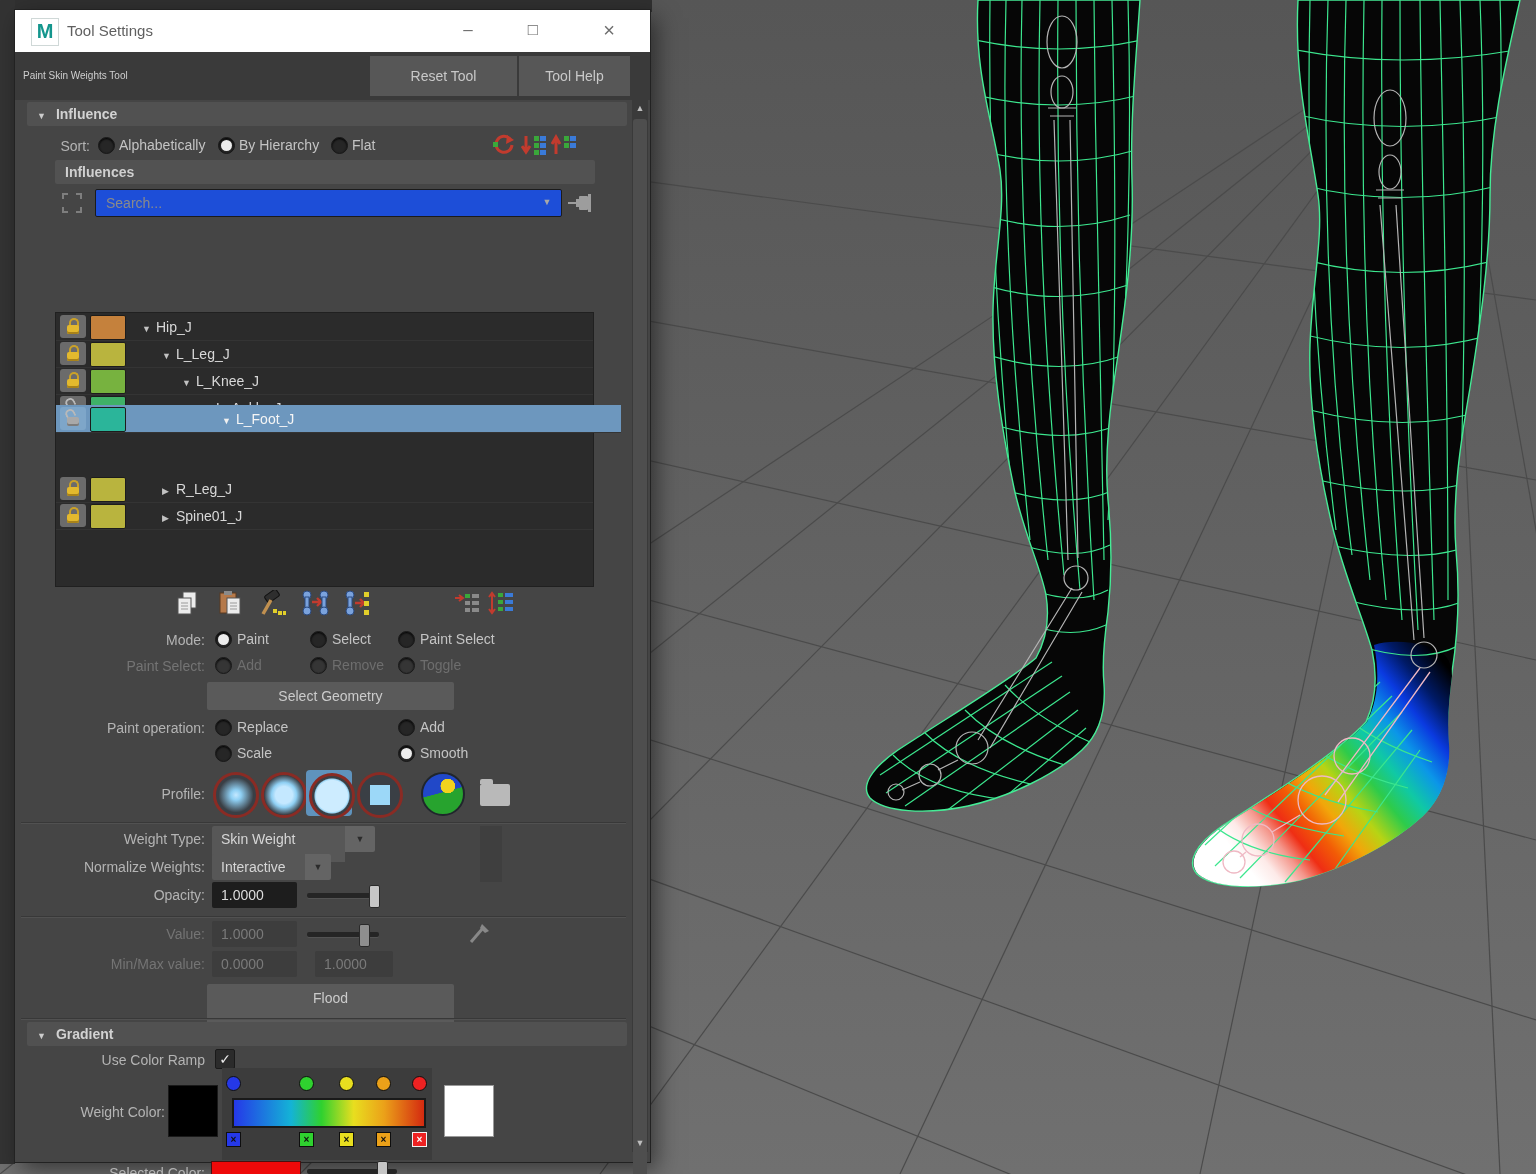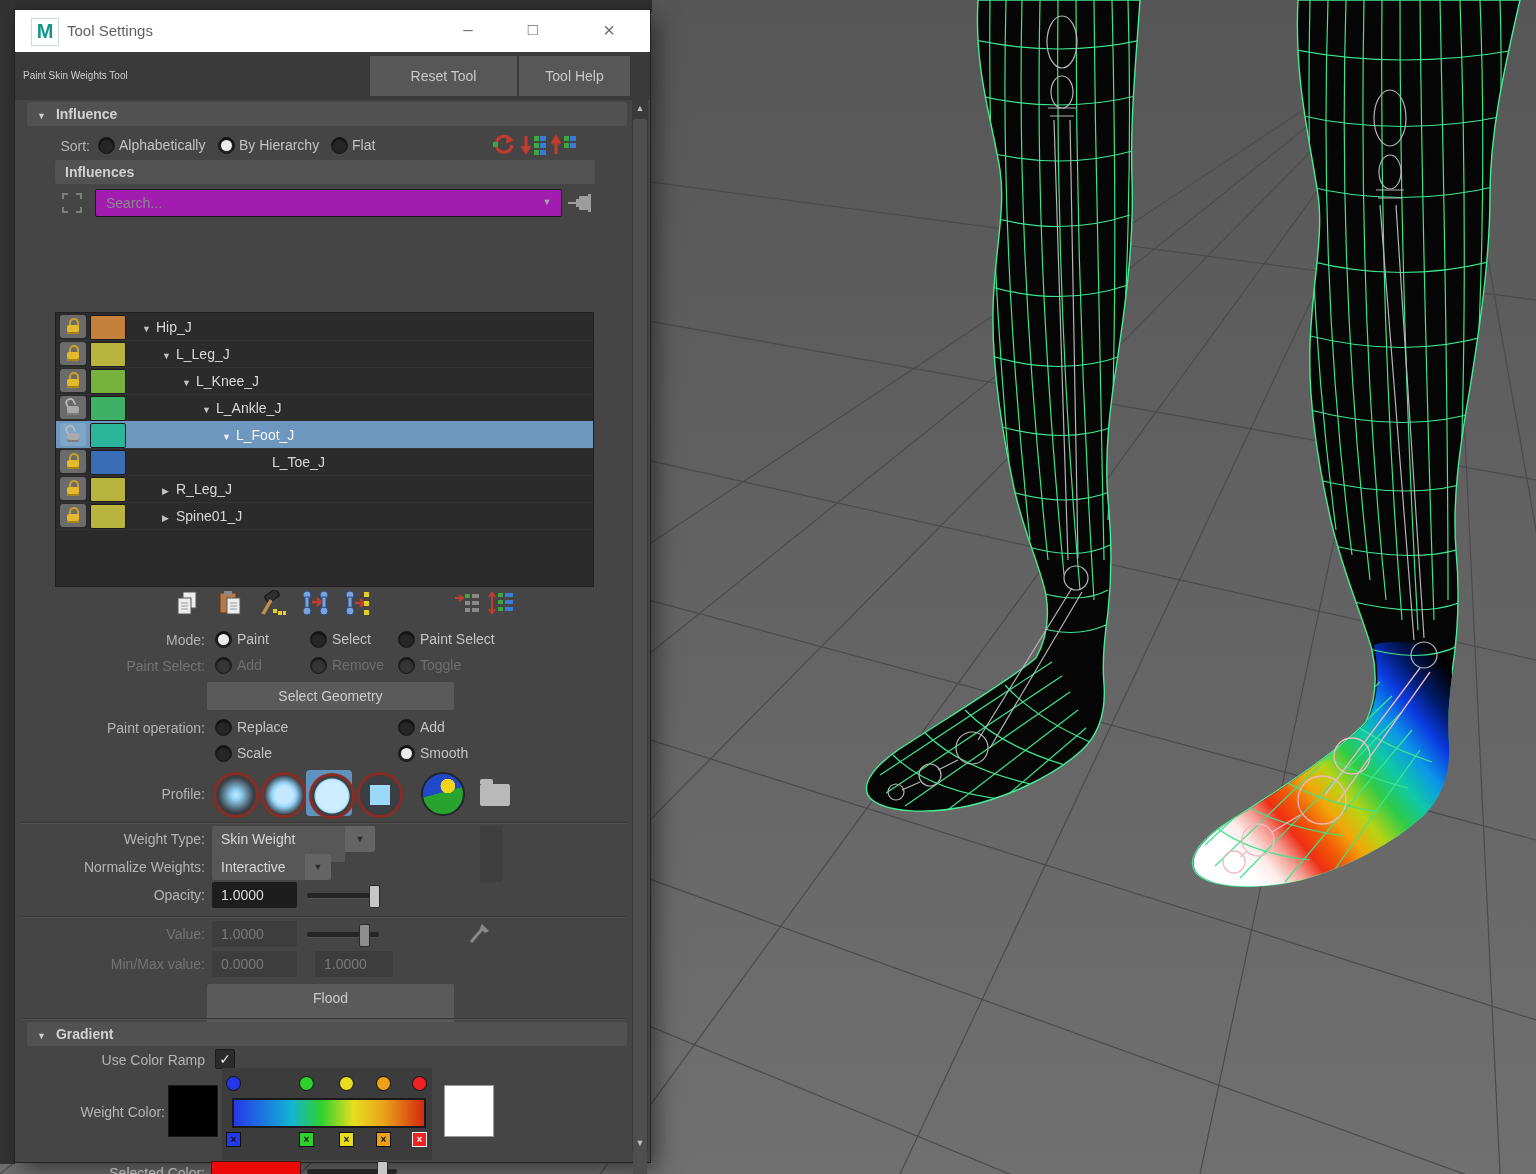--- a/index.html
+++ b/index.html
@@ -80,21 +80,21 @@
   .folder{position:absolute;width:30px;height:22px;background:#b9b9b9;border-radius:2px;cursor:pointer;}
   .folder::before{content:"";position:absolute;left:0;top:-5px;width:13px;height:5px;background:#b9b9b9;border-radius:2px 2px 0 0;}
   
   .cstop{position:absolute;top:8px;width:13px;height:13px;border-radius:50%;border:1px solid #101010;cursor:pointer;}
   .cmark{position:absolute;top:64px;width:13px;height:13px;border:1px solid #0e0e0e;color:#101010;
     font-size:10px;text-align:center;line-height:13px;font-weight:bold;cursor:pointer;}
   .cmark.sel{border:1px solid #f2f2f2;color:#ffffff;}
   .sep{position:absolute;left:6px;width:605px;height:1px;background:#383838;box-shadow:0 1px 0 #515151;}
   .checkbox{position:absolute;width:18px;height:18px;background:#2b2b2b;border:1px solid #1a1a1a;border-radius:2px;
     color:#ececec;font-size:14px;text-align:center;line-height:18px;cursor:pointer;}
-  input.search{position:absolute;background:#a21caf;border:1px solid #1b1b1b;border-radius:2px;color:#cfcfcf;
+  input.search{position:absolute;background:#1d4ed8;border:1px solid #1b1b1b;border-radius:2px;color:#cfcfcf;
     font-family:"Liberation Sans",sans-serif;font-size:14px;padding:0 24px 0 10px;outline:none;}
   input.search::placeholder{color:#8a8a8a;}
 </style>
 </head>
 <body>
 
 <div class="abs" id="viewport">
 <svg width="1536" height="1174" viewBox="0 0 1536 1174">
   <defs>
     <linearGradient id="bgGrad" x1="0" y1="0" x2="0" y2="1">
@@ -334,33 +334,26 @@
         <span class="swatch" style="background: rgb(63, 177, 103);"></span>
         <div class="jlabel" style="padding-left:72px;"><span class="twig">▼</span><span class="jname">L_Ankle_J</span></div>
       </div>
       <div class="jrow" style="top:54px;">
         <span class="lockbtn">
             <span class="pad"></span>
           </span>
         <span class="swatch" style="background: rgb(119, 178, 63);"></span>
         <div class="jlabel" style="padding-left:52px;"><span class="twig">▼</span><span class="jname">L_Knee_J</span></div>
       </div>
-      <div class="jrow sel" style="top:108px;">
+      <div class="jrow sel" style="top:92px;padding-left:28px;">
         <span class="lockbtn">
             <span class="pad open"></span>
           </span>
         <span class="swatch" style="background: rgb(43, 181, 154);"></span>
         <div class="jlabel" style="padding-left:92px;"><span class="twig">▼</span><span class="jname">L_Foot_J</span></div>
-      </div>
-      <div class="jrow" style="top:135px;">
-        <span class="lockbtn">
-            <span class="pad"></span>
-          </span>
-        <span class="swatch" style="background: rgb(58, 109, 182);"></span>
-        <div class="jlabel" style="padding-left:128px;"><span class="twig" style="visibility:hidden;"></span><span class="jname">L_Toe_J</span></div>
       </div>
       <div class="jrow" style="top:162px;">
         <span class="lockbtn">
             <span class="pad"></span>
           </span>
         <span class="swatch" style="background: rgb(185, 180, 62);"></span>
         <div class="jlabel" style="padding-left:32px;"><span class="twig">▶</span><span class="jname">R_Leg_J</span></div>
       </div>
       <div class="jrow" style="top:189px;">
         <span class="lockbtn">

